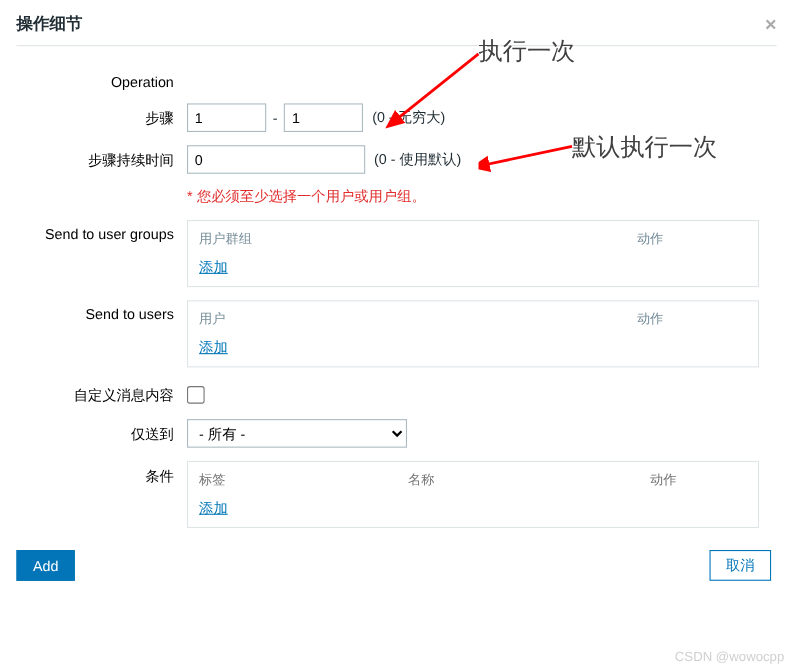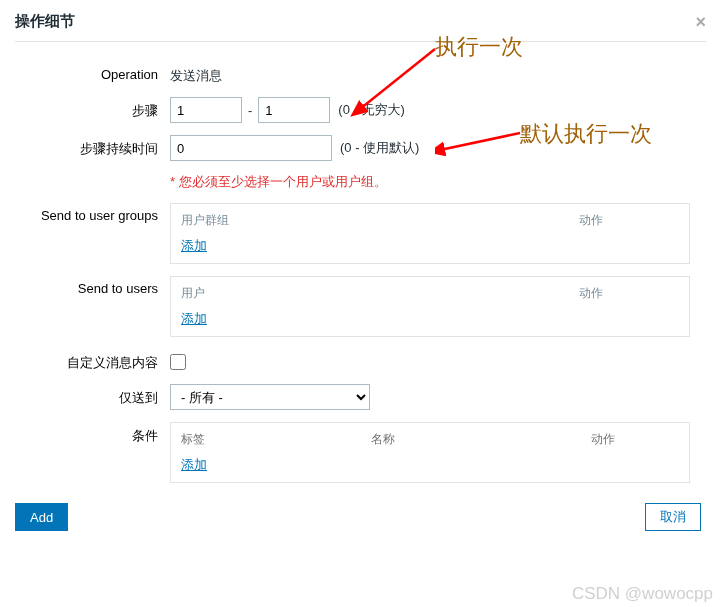--- a/index.html
+++ b/index.html
@@ -110,47 +110,46 @@
       cursor: pointer;
       border: 1px solid #0275b8;
     }
     .btn-primary { background: #0275b8; color: #fff; }
     .btn-secondary { background: #fff; color: #0275b8; }
     .watermark {
       position: absolute;
       bottom: 3px;
       right: 8px;
       color: #d0d0d0;
-      font-size: 17px;
+      font-size: 12px;
       pointer-events: none;
     }
     
     .anno {
       position: absolute;
-      color: #a16207;
+      color: #404040;
       font-family: "SimSun", serif;
       font-size: 22px;
       pointer-events: none;
     }
     .anno1 { top: 32px; left: 435px; }
     .anno2 { top: 119px; left: 520px; }
     .arrow { position: absolute; pointer-events: none; }
   </style>
 </head>
 <body>
 
 <div class="dialog">
   <div class="header">
     <span class="title">操作细节</span>
     <span class="close-x">×</span>
   </div>
 
   <div class="form-row">
     <div class="form-label">Operation</div>
-    <div class="form-content static-text">发送消息</div>
   </div>
 
   <div class="form-row">
     <div class="form-label">步骤</div>
     <div class="form-content">
       <input type="text" class="step-input" value="1" style="">
       <span class="dash">-</span>
       <input type="text" class="step-input2" value="1" style="">
       <span class="hint">(0 - 无穷大)</span>
     </div>

